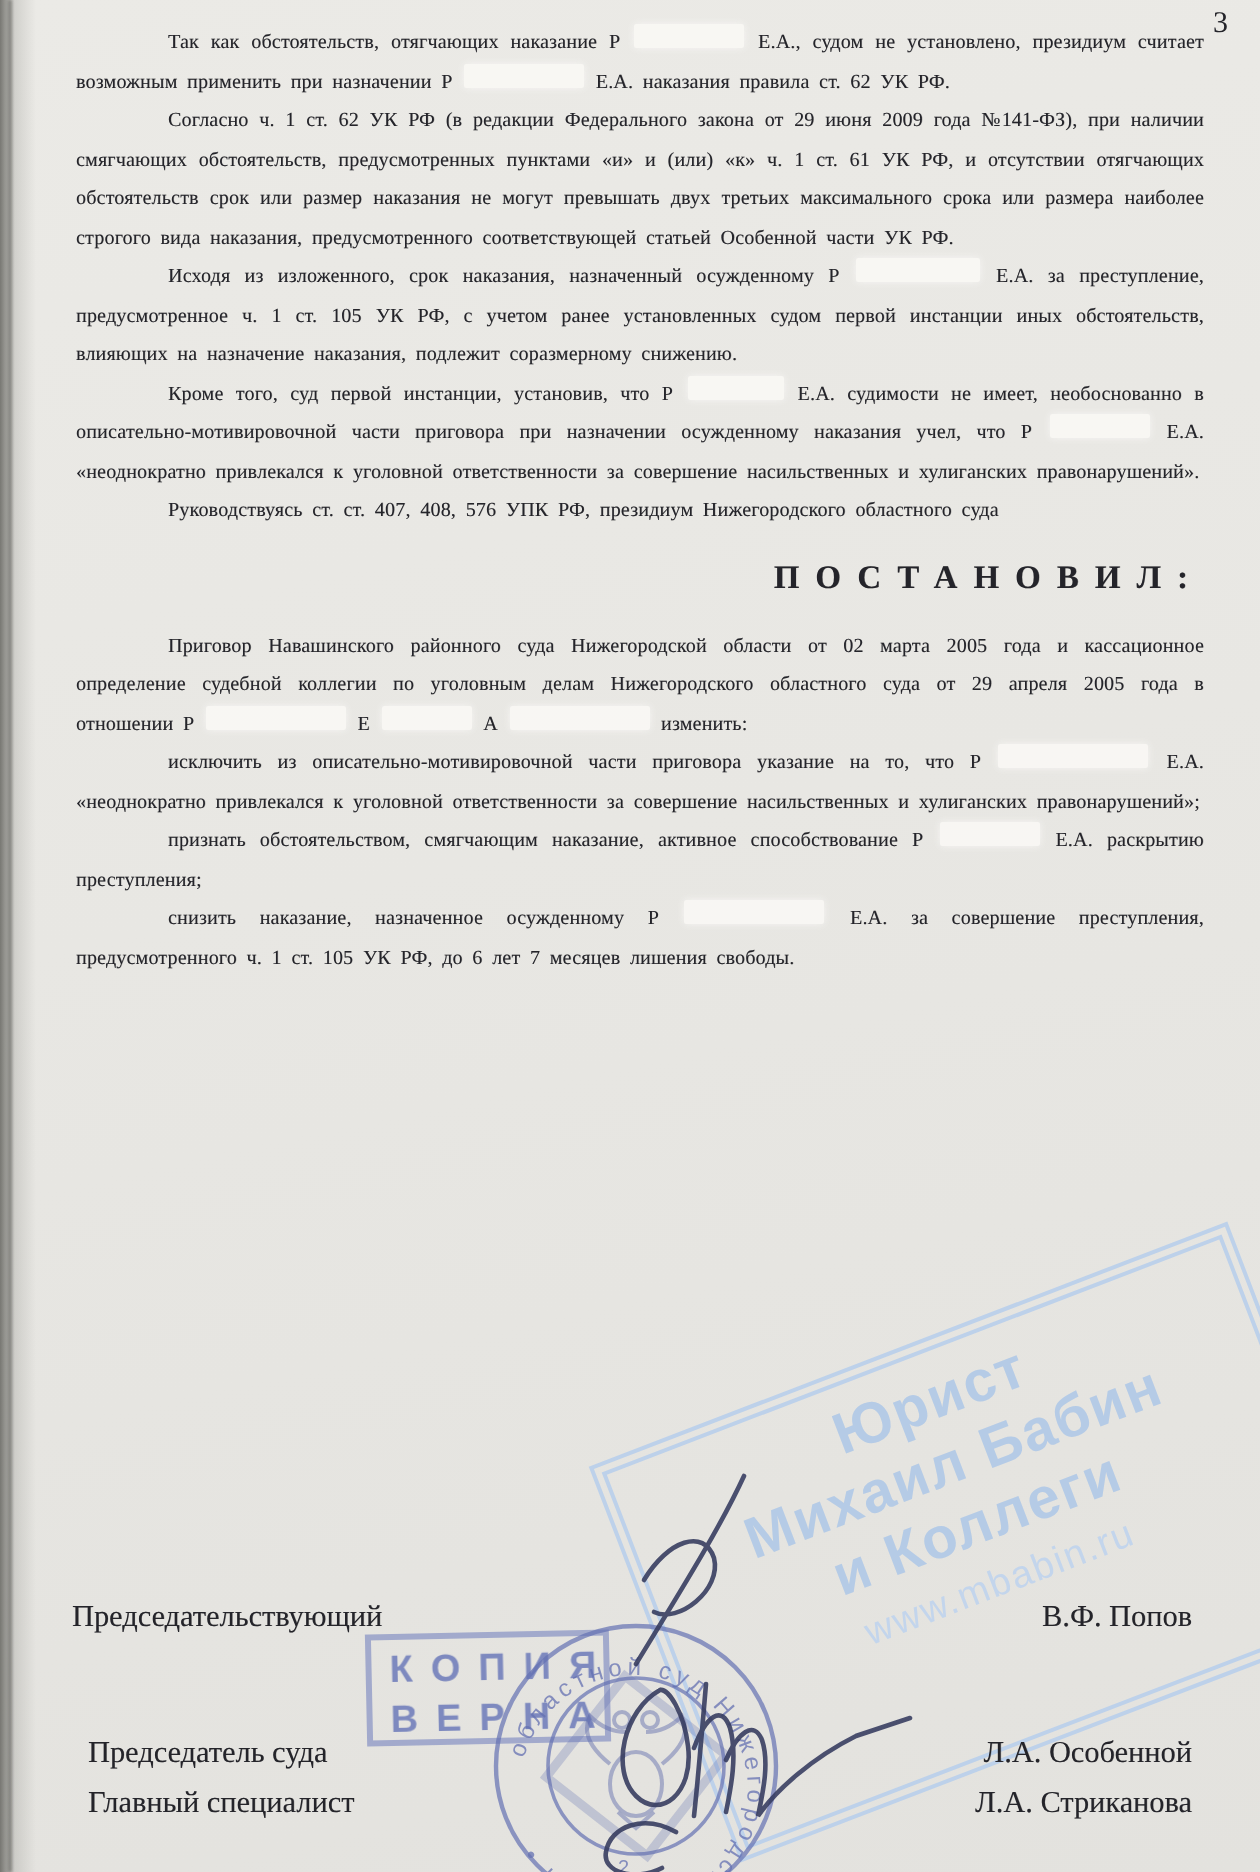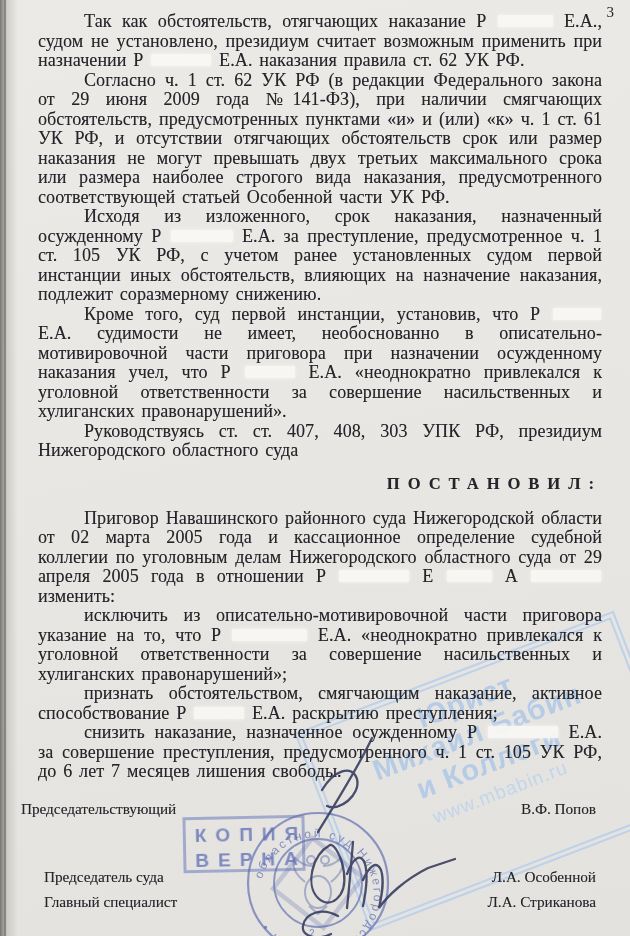--- a/index.html
+++ b/index.html
@@ -11,30 +11,30 @@
   }
   
   .edge-left {position:absolute; left:0; top:0; bottom:0; width:18px; z-index:8; pointer-events:none;
     background:linear-gradient(to right, rgba(100,100,95,.85), rgba(160,160,155,.35) 40%, rgba(200,200,195,0));}
   .edge-line {position:absolute; left:4px; top:0; bottom:0; width:2px; z-index:9; pointer-events:none;
     background:rgba(80,80,75,.45); filter:blur(.7px);}
   .page-number {position:absolute; top:4px; right:16px; font-size:15px; z-index:2;}
 
   .content {position:absolute; left:0; top:0; right:0; padding:12px 28px 0 38px; z-index:2;}
   .para {margin:0; text-align:justify; text-indent:46px;
-    font-size:18px; line-height:19.5px; word-spacing:2.2px; letter-spacing:.1px;
+    font-size:10px; line-height:19.5px; word-spacing:2.2px; letter-spacing:.1px;
     text-shadow:.2px .2px .3px rgba(40,40,40,.35);}
   .redact {display:inline-block; height:12px; border-radius:1px; margin:0 1px;
     background:rgba(248,247,244,.92); box-shadow:0 0 4px rgba(248,247,244,.95);}
   .heading {margin:13px 0 15px; text-align:right; font-weight:bold;
     font-size:16.5px; letter-spacing:8px; text-indent:8px;
     text-shadow:.2px .2px .3px rgba(40,40,40,.4);}
   .resolution-body .para:first-child {margin-top:4px;}
 
-  .sig-row {position:absolute; left:21px; right:34px; display:flex; justify-content:space-between;
+  .sig-row {position:absolute; left:36px; right:34px; display:flex; justify-content:space-between;
     font-size:15.2px; z-index:2; text-shadow:.2px .2px .3px rgba(40,40,40,.35);}
   .row-presiding {top:800px;}
   .row-chairman  {top:868px; left:44px;align-items:center;}
   .row-specialist{top:893px; left:44px;justify-content:space-between;}
 
   
   .copy-stamp {position:absolute; left:183px; top:816px; width:122px; height:56px; z-index:3;
     border:3px solid rgba(108,122,188,.55); transform:rotate(-1.2deg);
     color:rgba(100,115,182,.8); font-family:"Liberation Sans","DejaVu Sans",sans-serif;
     font-weight:bold; font-size:19px; letter-spacing:9px; line-height:25px;
@@ -70,21 +70,21 @@
       <div class="wm-url">www.mbabin.ru</div>
     </div>
   </div>
 
   <div class="content">
     <div>
         <p class="para">Так как обстоятельств, отягчающих наказание Р <span class="redact" style="width: 55px;"></span> Е.А., судом не установлено, президиум считает возможным применить при назначении Р <span class="redact" style="width: 60px;"></span> Е.А. наказания правила ст. 62 УК РФ.</p>
         <p class="para">Согласно ч. 1 ст. 62 УК РФ (в редакции Федерального закона от 29 июня 2009 года №141-ФЗ), при наличии смягчающих обстоятельств, предусмотренных пунктами «и» и (или) «к» ч. 1 ст. 61 УК РФ, и отсутствии отягчающих обстоятельств срок или размер наказания не могут превышать двух третьих максимального срока или размера наиболее строгого вида наказания, предусмотренного соответствующей статьей Особенной части УК РФ.</p>
         <p class="para">Исходя из изложенного, срок наказания, назначенный осужденному Р <span class="redact" style="width: 62px;"></span> Е.А. за преступление, предусмотренное ч. 1 ст. 105 УК РФ, с учетом ранее установленных судом первой инстанции иных обстоятельств, влияющих на назначение наказания, подлежит соразмерному снижению.</p>
         <p class="para">Кроме того, суд первой инстанции, установив, что Р <span class="redact" style="width: 48px;"></span> Е.А. судимости не имеет, необоснованно в описательно-мотивировочной части приговора при назначении осужденному наказания учел, что Р <span class="redact" style="width: 50px;"></span> Е.А. «неоднократно привлекался к уголовной ответственности за совершение насильственных и хулиганских правонарушений».</p>
-        <p class="para">Руководствуясь ст. ст. 407, 408, 303 УПК РФ, президиум Нижегородского областного суда</p>
+        <p class="para">Руководствуясь ст. ст. 407, 408, 576 УПК РФ, президиум Нижегородского областного суда</p>
       </div>
     <div class="heading">ПОСТАНОВИЛ:</div>
     <div class="resolution-body">
         <p class="para">Приговор Навашинского районного суда Нижегородской области от 02 марта 2005 года и кассационное определение судебной коллегии по уголовным делам Нижегородского областного суда от 29 апреля 2005 года в отношении Р <span class="redact" style="width: 70px;"></span> Е <span class="redact" style="width: 45px;"></span> А <span class="redact" style="width: 70px;"></span> изменить:</p>
         <p class="para">исключить из описательно-мотивировочной части приговора указание на то, что Р <span class="redact" style="width: 75px;"></span> Е.А. «неоднократно привлекался к уголовной ответственности за совершение насильственных и хулиганских правонарушений»;</p>
         <p class="para">признать обстоятельством, смягчающим наказание, активное способствование Р <span class="redact" style="width: 50px;"></span> Е.А. раскрытию преступления;</p>
         <p class="para">снизить наказание, назначенное осужденному Р <span class="redact" style="width: 70px;"></span> Е.А. за совершение преступления, предусмотренного ч. 1 ст. 105 УК РФ, до 6 лет 7 месяцев лишения свободы.</p>
       </div>
   </div>
 

